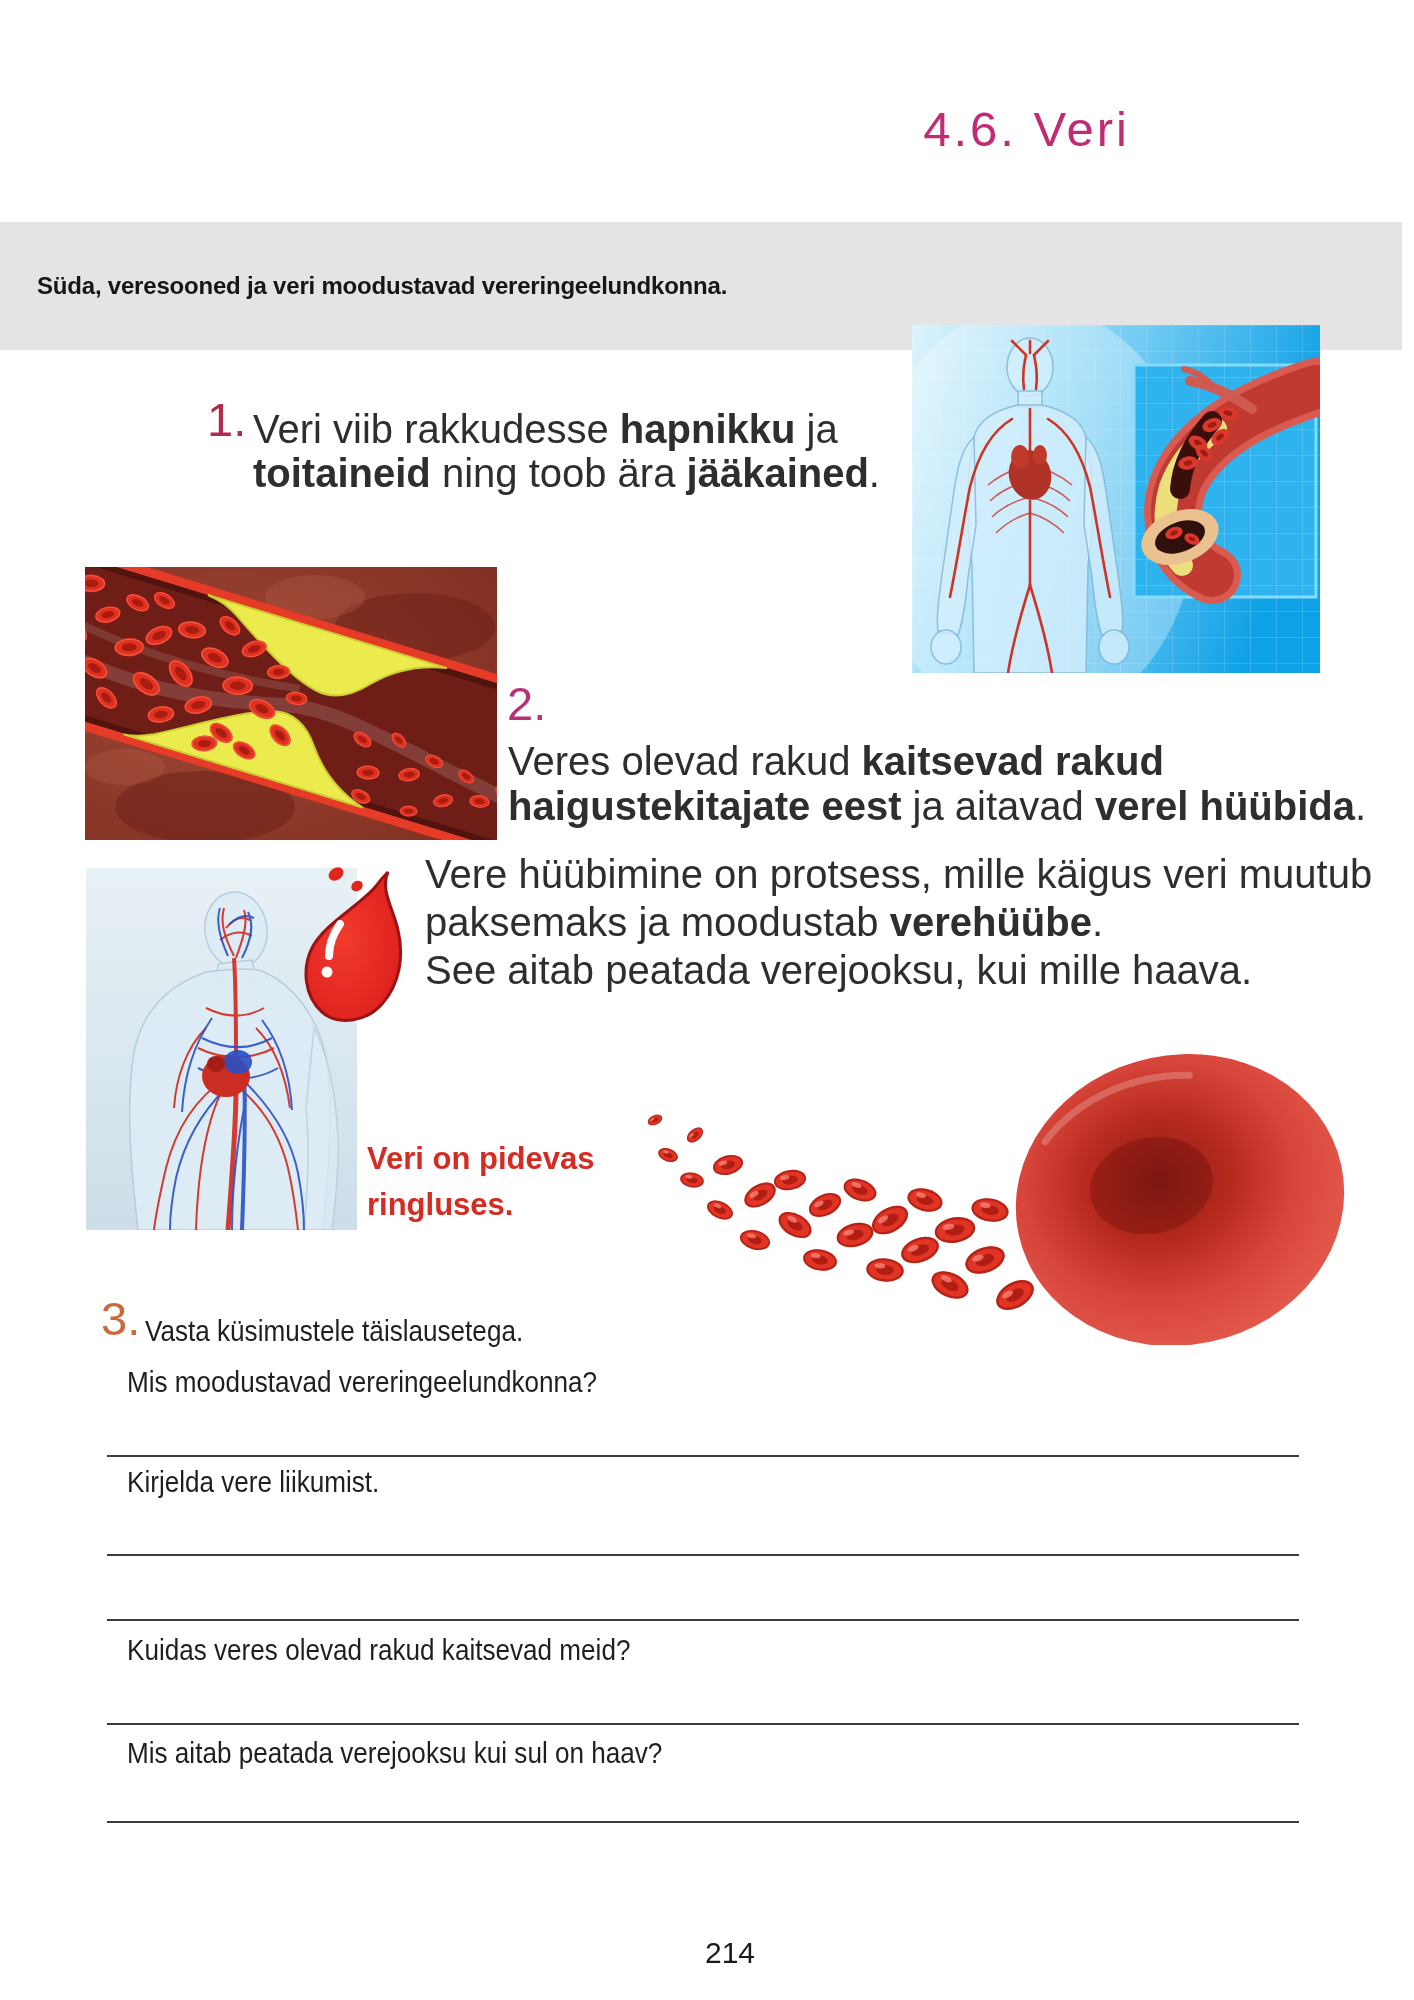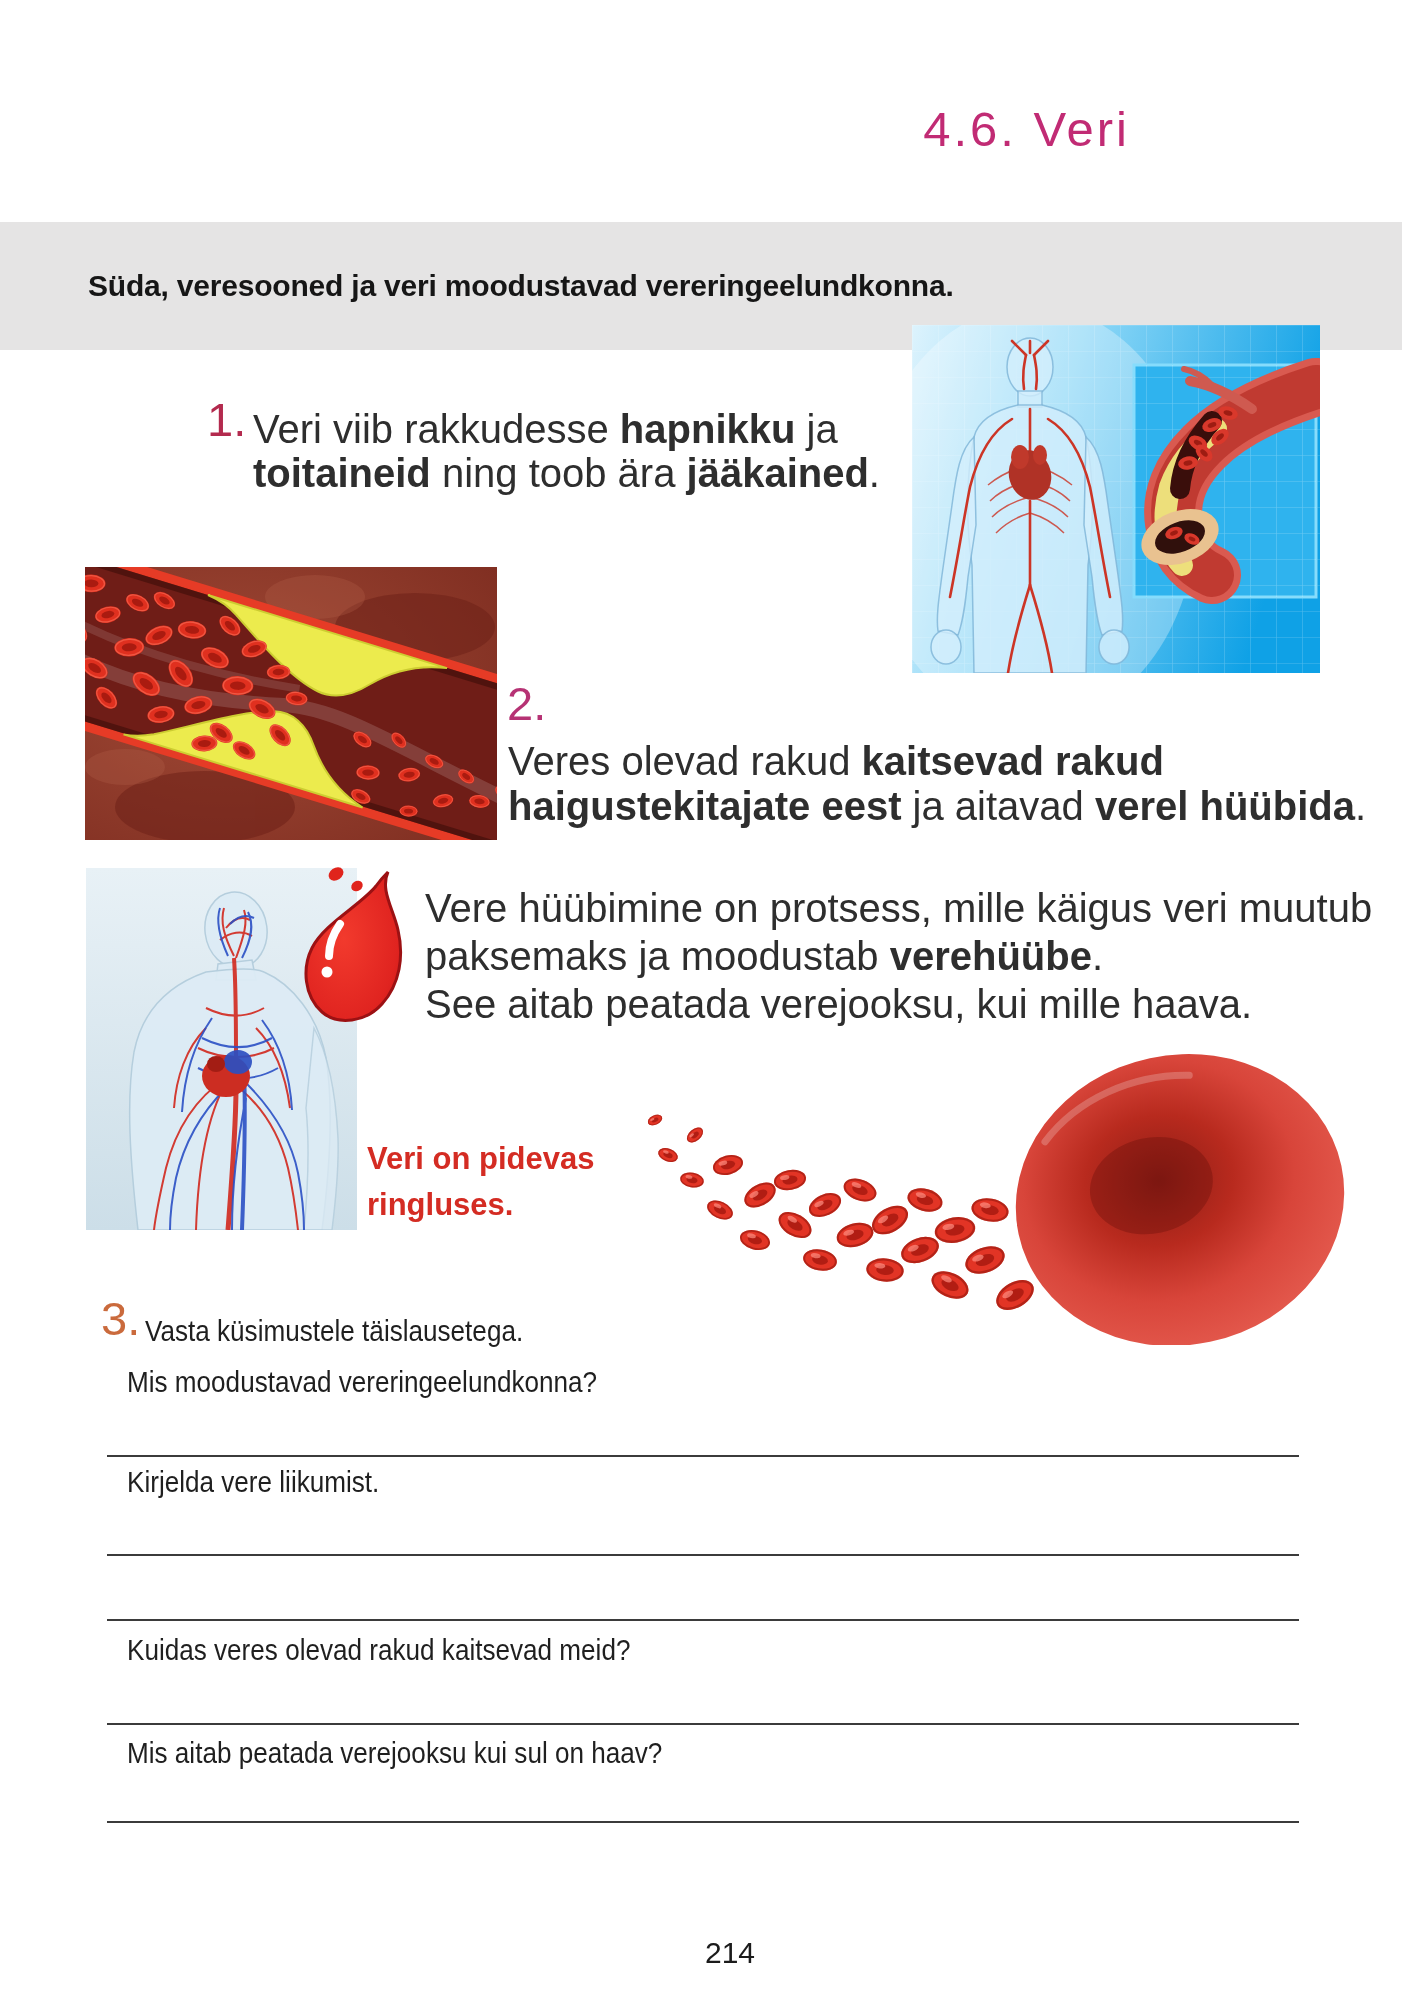--- a/index.html
+++ b/index.html
@@ -5,32 +5,32 @@
   * { margin:0; padding:0; box-sizing:border-box; }
   html,body { background:#ffffff; }
   body { font-family:"Liberation Sans", sans-serif; }
   .page { position:relative; width:1414px; height:2000px; background:#ffffff; overflow:hidden; }
   .abs { position:absolute; }
 
   .title { left:0; top:101px; width:1130px; text-align:right; font-size:49px;
            font-weight:400; letter-spacing:3px; color:#c12b74; }
 
   .banner { left:0; top:222px; width:1402px; height:128px; background:#e5e4e4; z-index:1; }
-  .banner p { padding-left:88px; line-height:128px; font-size:30px; font-weight:700;
+  .banner p { padding-left:37px; line-height:128px; font-size:24px; font-weight:700;
               color:#161616; letter-spacing:-0.2px; }
 
   .sec-num { font-weight:400; z-index:2; }
   .num1 { left:207px; top:392px; font-size:47px; color:#b32a4e; }
   .num2 { left:507px; top:676px; font-size:47px; color:#b63274; }
   .num3 { left:101px; top:1291px; font-size:47px; color:#ca6a3c; }
 
   .body-text { font-size:40px; color:#2e2e2e; z-index:2; }
   .t1 { left:253px; top:407px; line-height:44px; }
   .t2 { left:508px; top:739px; line-height:45px; }
-  .t3 { left:425px; top:884px; line-height:48px; }
+  .t3 { left:425px; top:850px; line-height:48px; }
   .b  { font-weight:700; }
 
   .note { left:367px; top:1136px; font-size:31px; line-height:46px; font-weight:700; color:#d42c23; }
 
   .qlabel { font-size:29px; color:#1f1f1f; transform:scaleX(.9); transform-origin:0 0; white-space:nowrap; }
   .s3label { left:145px; top:1315px; }
   .q1 { left:127px; top:1366px; }
   .q2 { left:127px; top:1466px; }
   .q3 { left:127px; top:1634px; }
   .q4 { left:127px; top:1737px; }

